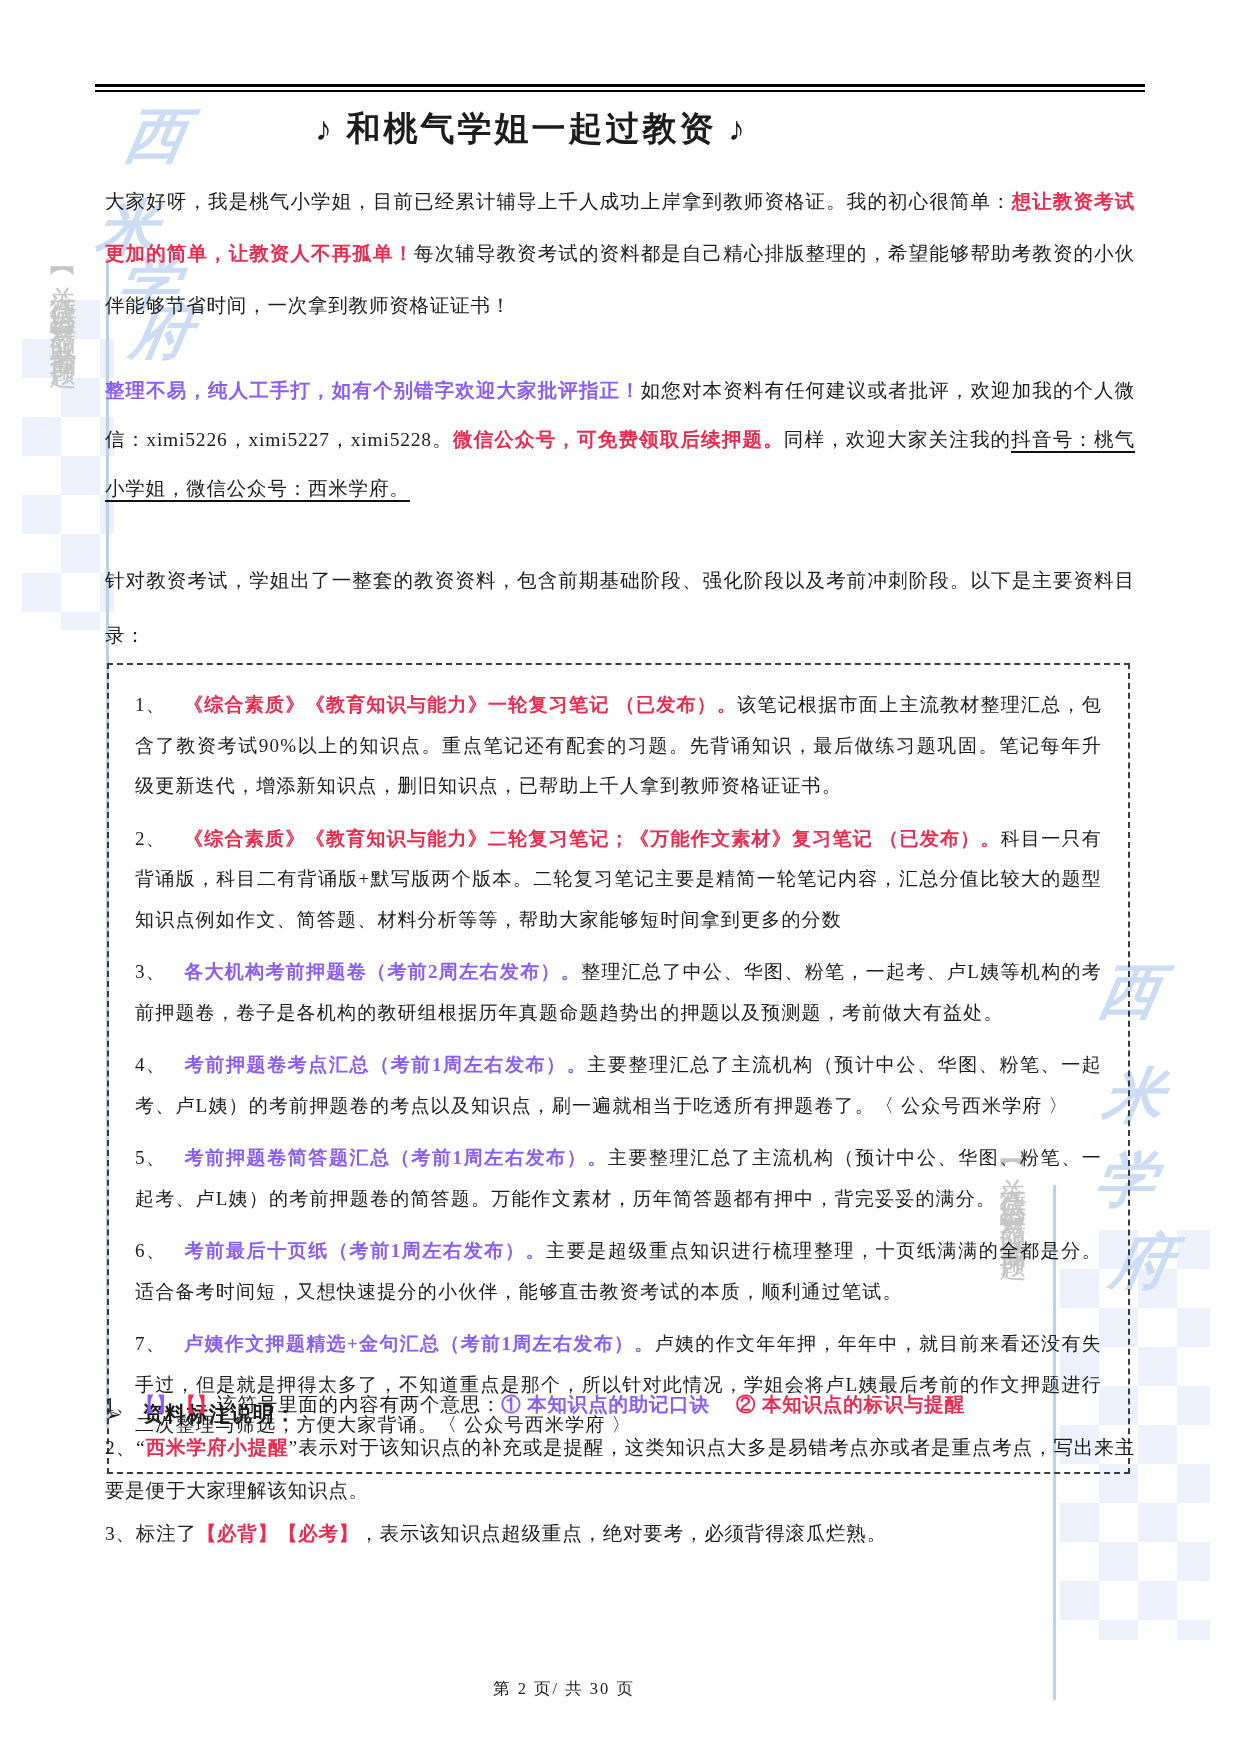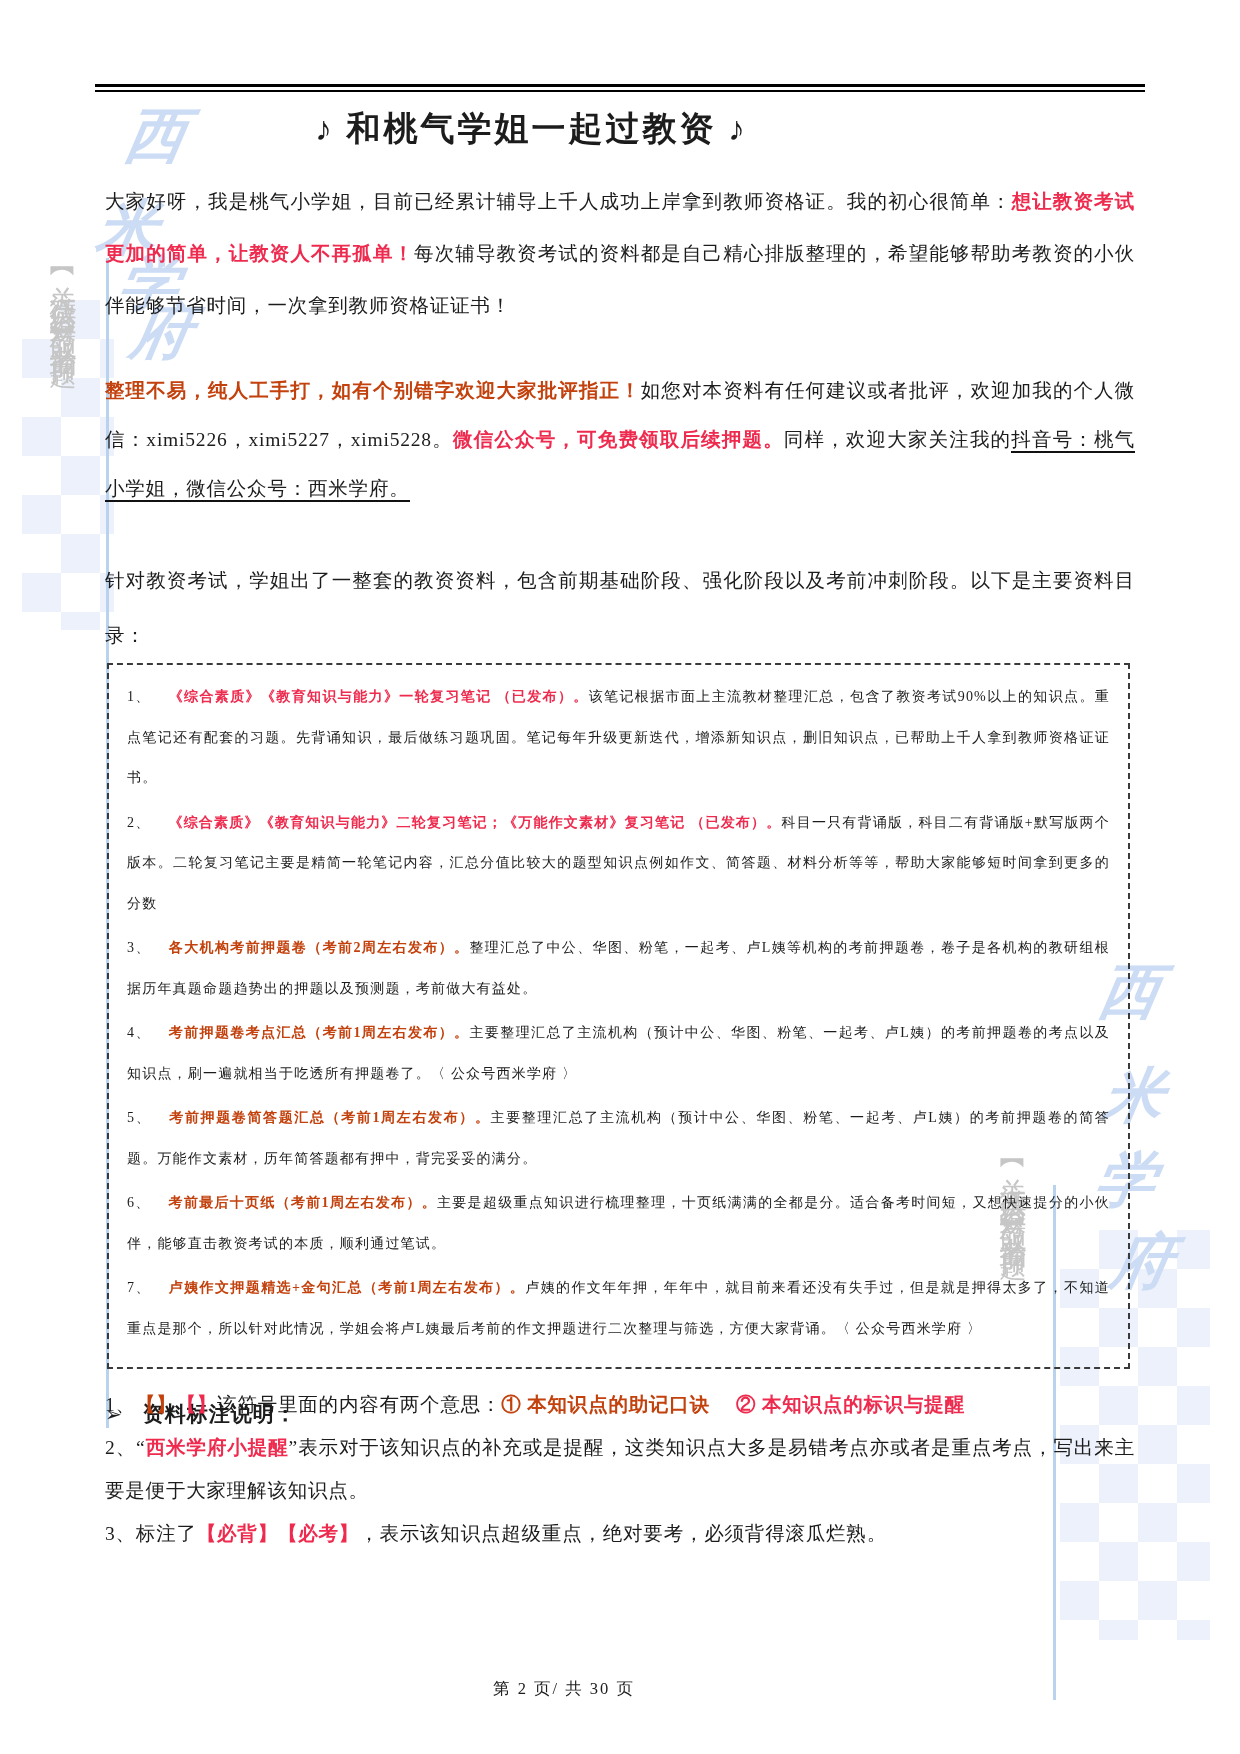--- a/index.html
+++ b/index.html
@@ -37,27 +37,27 @@
   .hdr-right{letter-spacing:3px;}
   .rule-thick{left:95px;top:84px;width:1050px;height:3px;background:#000;}
   .rule-thin{left:95px;top:90px;width:1050px;height:2px;background:#000;}
   .doc-title{left:0;top:106px;width:1063px;text-align:center;
              font-size:34px;font-weight:bold;letter-spacing:3px;}
   .para{left:105px;width:1030px;font-size:19.5px;text-align:justify;letter-spacing:.8px;}
   .p1{top:176px;line-height:52px;}
   .p2{top:366px;line-height:49px;}
   .p3{top:553px;line-height:55px;}
   .red{color:#ee2b4e;font-weight:bold;}
-  .blue{color:#c2410c;font-weight:bold;}
+  .blue{color:#8b5cf6;font-weight:bold;}
   .u{border-bottom:2px solid #111;padding-bottom:1px;}
   .box{
     left:107px;top:663px;width:991px;border:2px dashed #3a3a3a;
     padding:8px 14px 14px 14px;
   }
-  .box p{margin:4px;font-size:14px;line-height:40.5px;text-align:justify;letter-spacing:1.2px;}
+  .box p{margin:12px;font-size:19px;line-height:40.5px;text-align:justify;letter-spacing:1.2px;}
   .box .num{padding-right:18px;}
   .notes-h{left:105px;top:1400px;font-size:21px;font-weight:bold;letter-spacing:1px;}
   .notes-h .arrow{font-size:20px;margin-right:20px;font-weight:normal;}
   .notes{left:105px;top:1383px;width:1030px;font-size:19.5px;line-height:43px;
          text-align:justify;letter-spacing:.8px;}
   .notes p{margin:0;}
   .gap-inline{display:inline-block;width:26px;}
   .footer{left:0;top:1678px;width:1048px;text-align:center;font-size:16.5px;letter-spacing:2px;padding-left:40px;}
 </style>
 </head>

